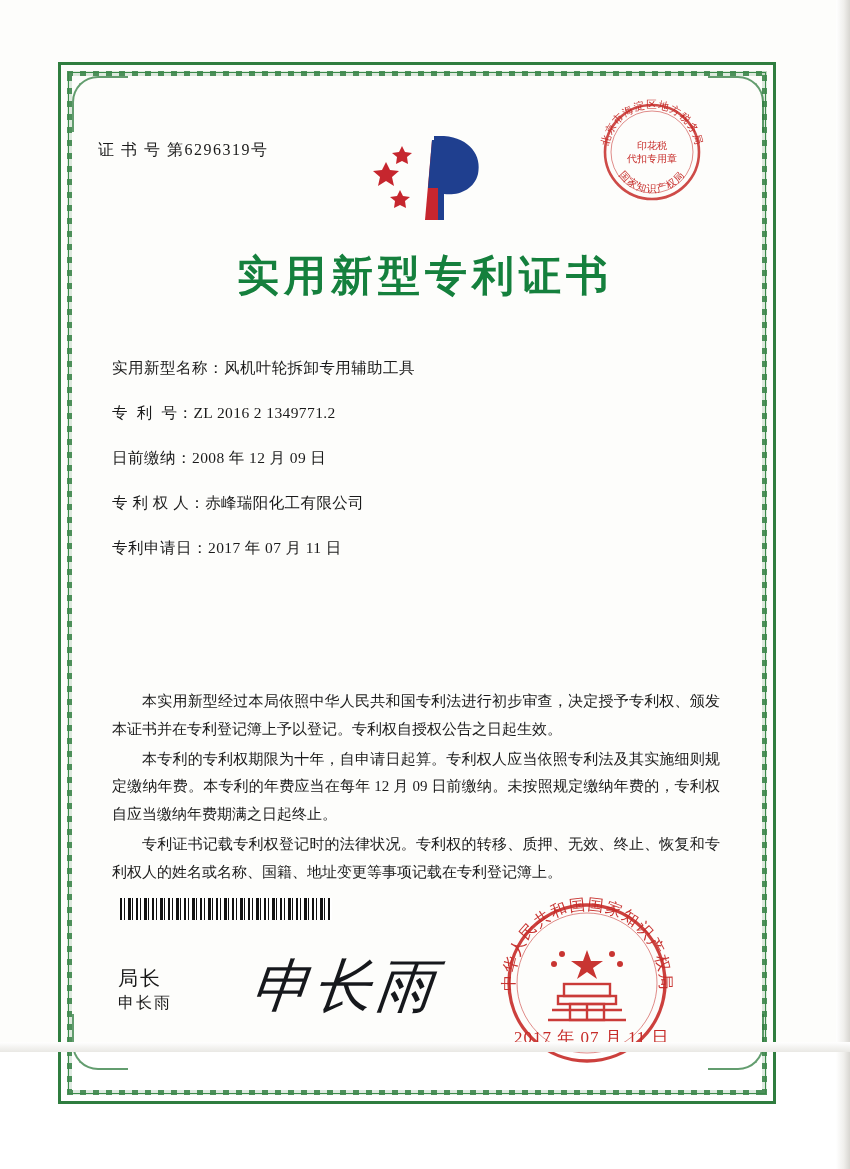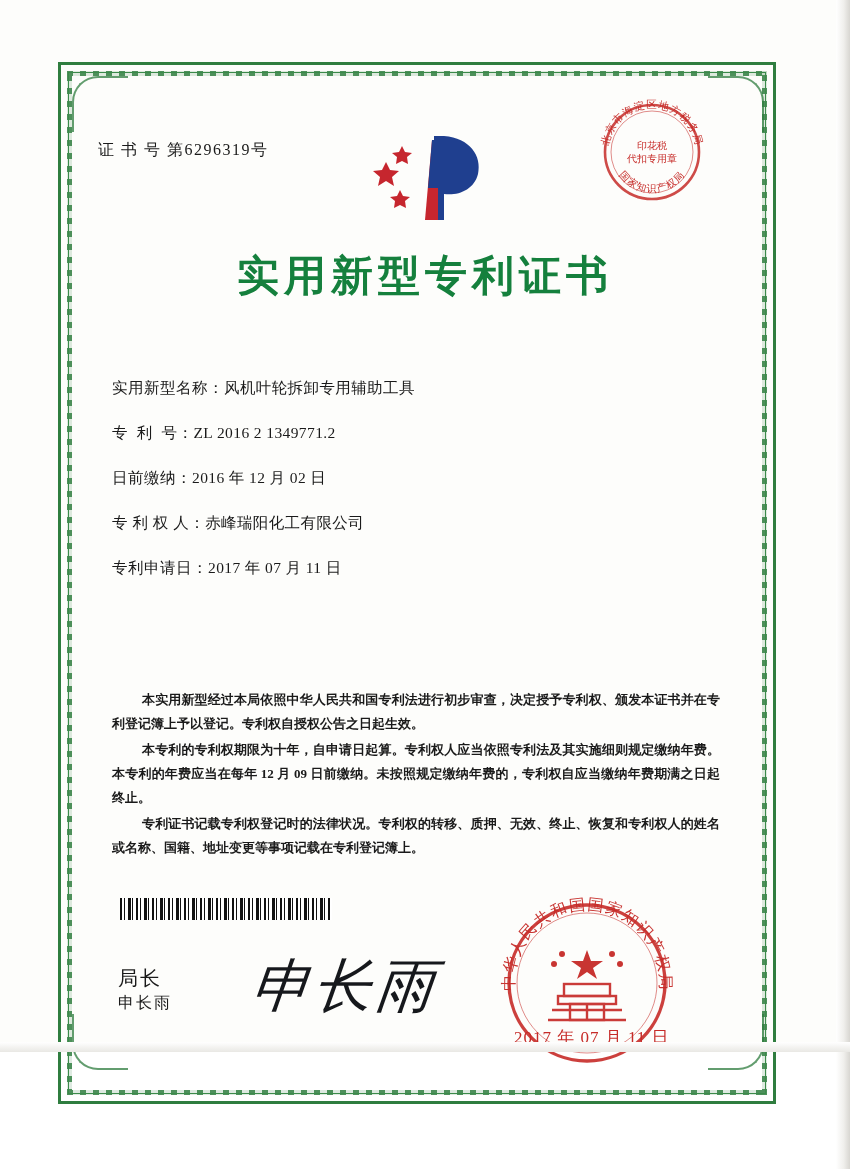--- a/index.html
+++ b/index.html
@@ -107,45 +107,44 @@
     text-align: center;
     font-size: 42px;
     font-weight: bold;
     letter-spacing: 5px;
     font-family: "DejaVu Serif", serif;
     color: #15803d;
   }
 
   .fields {
     position: absolute;
-    left: 112px; top: 378px;
+    left: 112px; top: 358px;
     width: 620px;
   }
   .field-row {
     display: flex;
     align-items: baseline;
     margin-bottom: 24px;
     font-size: 15.5px;
   }
   .field-label {
     white-space: pre;
     letter-spacing: 0.5px;
   }
   .field-value {
     letter-spacing: 0.4px;
   }
 
   .paras {
     position: absolute;
     left: 112px; top: 688px;
     width: 608px;
-    font-size: 13px;
+    font-size: 15px;
     line-height: 1.85;
     text-align: justify;
-    font-weight: bold;
   }
   .paras p {
     margin: 0 0 2px 0;
     text-indent: 30px;
   }
 
   
   .barcode {
     position: absolute;
     left: 120px; top: 898px;
@@ -263,21 +262,21 @@
     <div class="field-row">
       <span class="field-label">实用新型名称：</span>
       <span class="field-value">风机叶轮拆卸专用辅助工具</span>
     </div>
     <div class="field-row">
       <span class="field-label">专  利  号：</span>
       <span class="field-value">ZL 2016 2 1349771.2</span>
     </div>
     <div class="field-row">
       <span class="field-label">日前缴纳：</span>
-      <span class="field-value">2016 年 12 月 02 日</span>
+      <span class="field-value">2008 年 12 月 09 日</span>
     </div>
     <div class="field-row">
       <span class="field-label">专 利 权 人：</span>
       <span class="field-value">赤峰瑞阳化工有限公司</span>
     </div>
     <div class="field-row">
       <span class="field-label">专利申请日：</span>
       <span class="field-value">2017 年 07 月 11 日</span>
     </div>
   </div>

